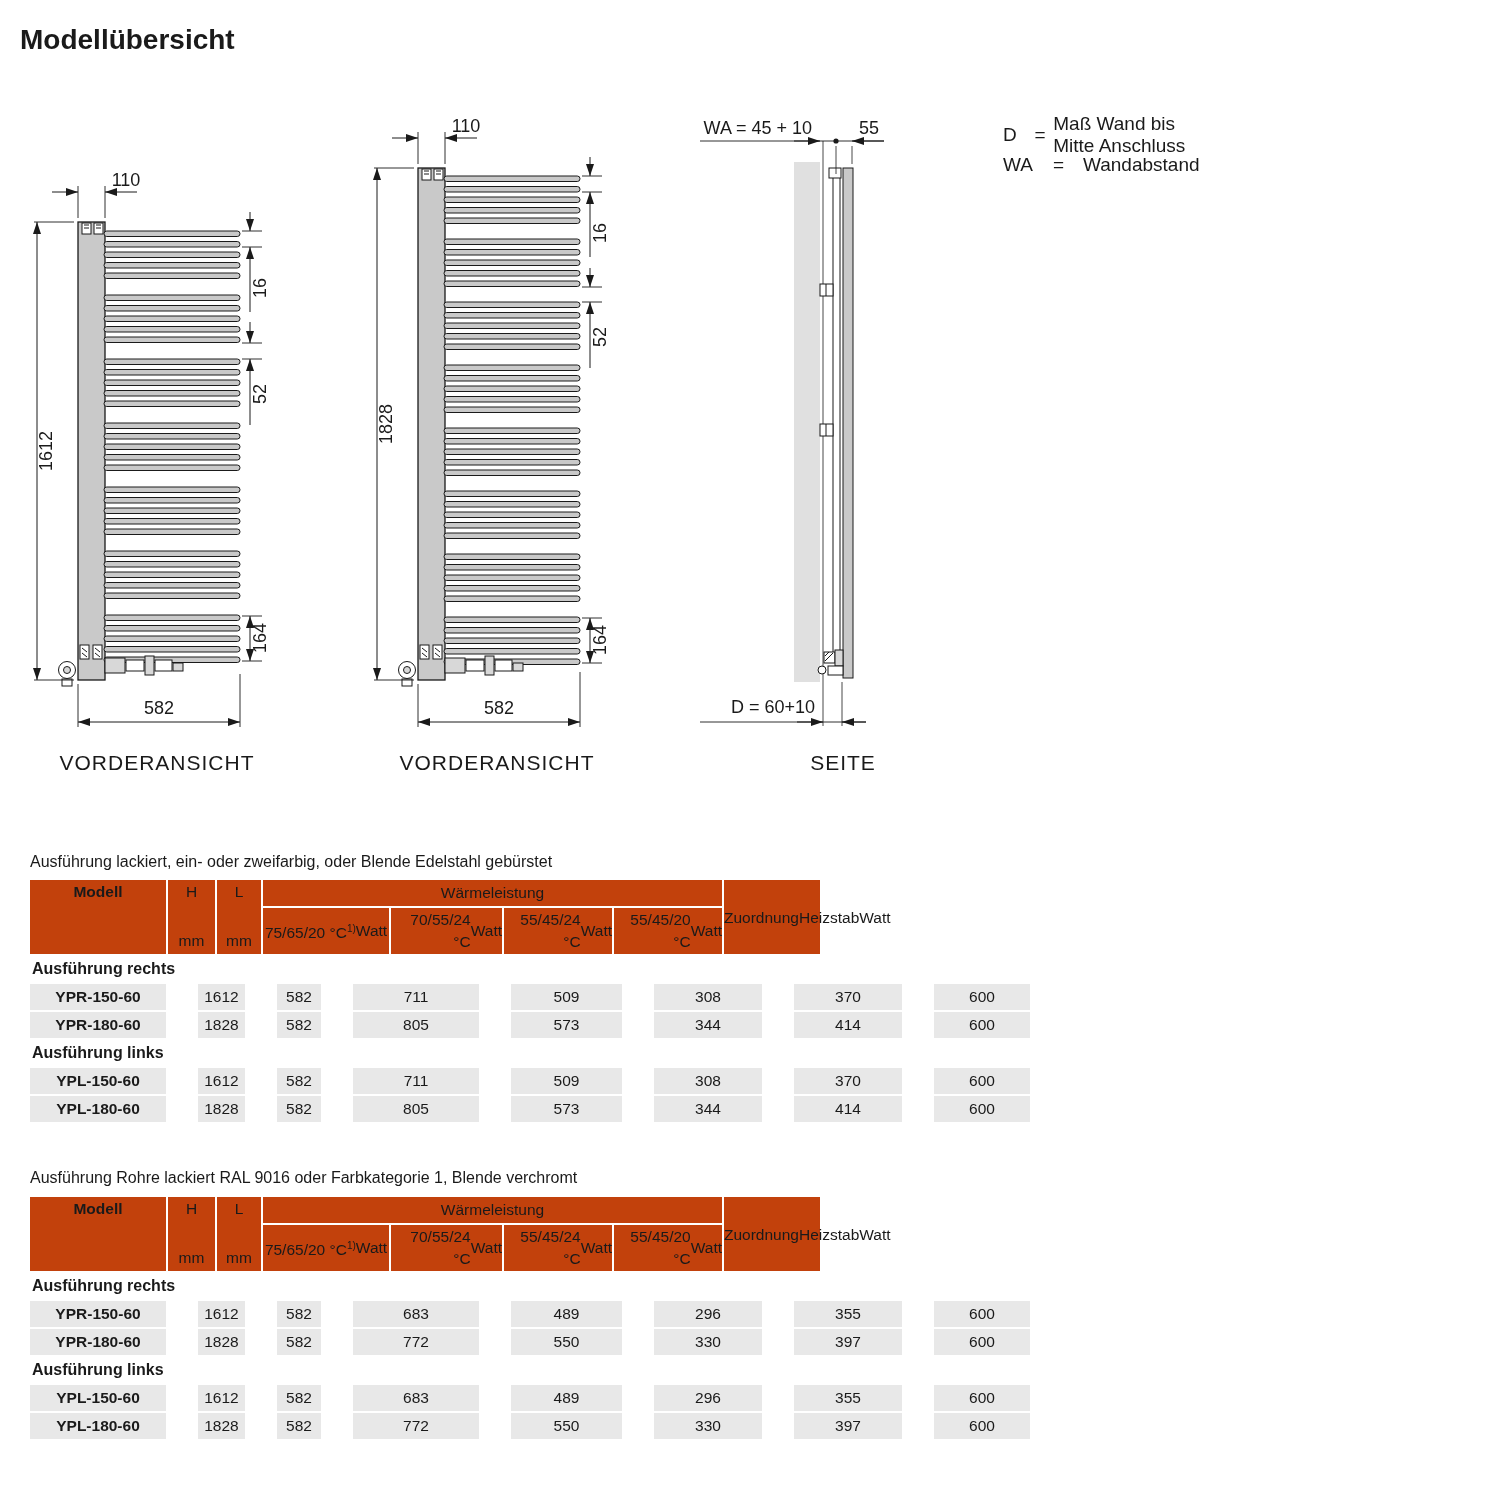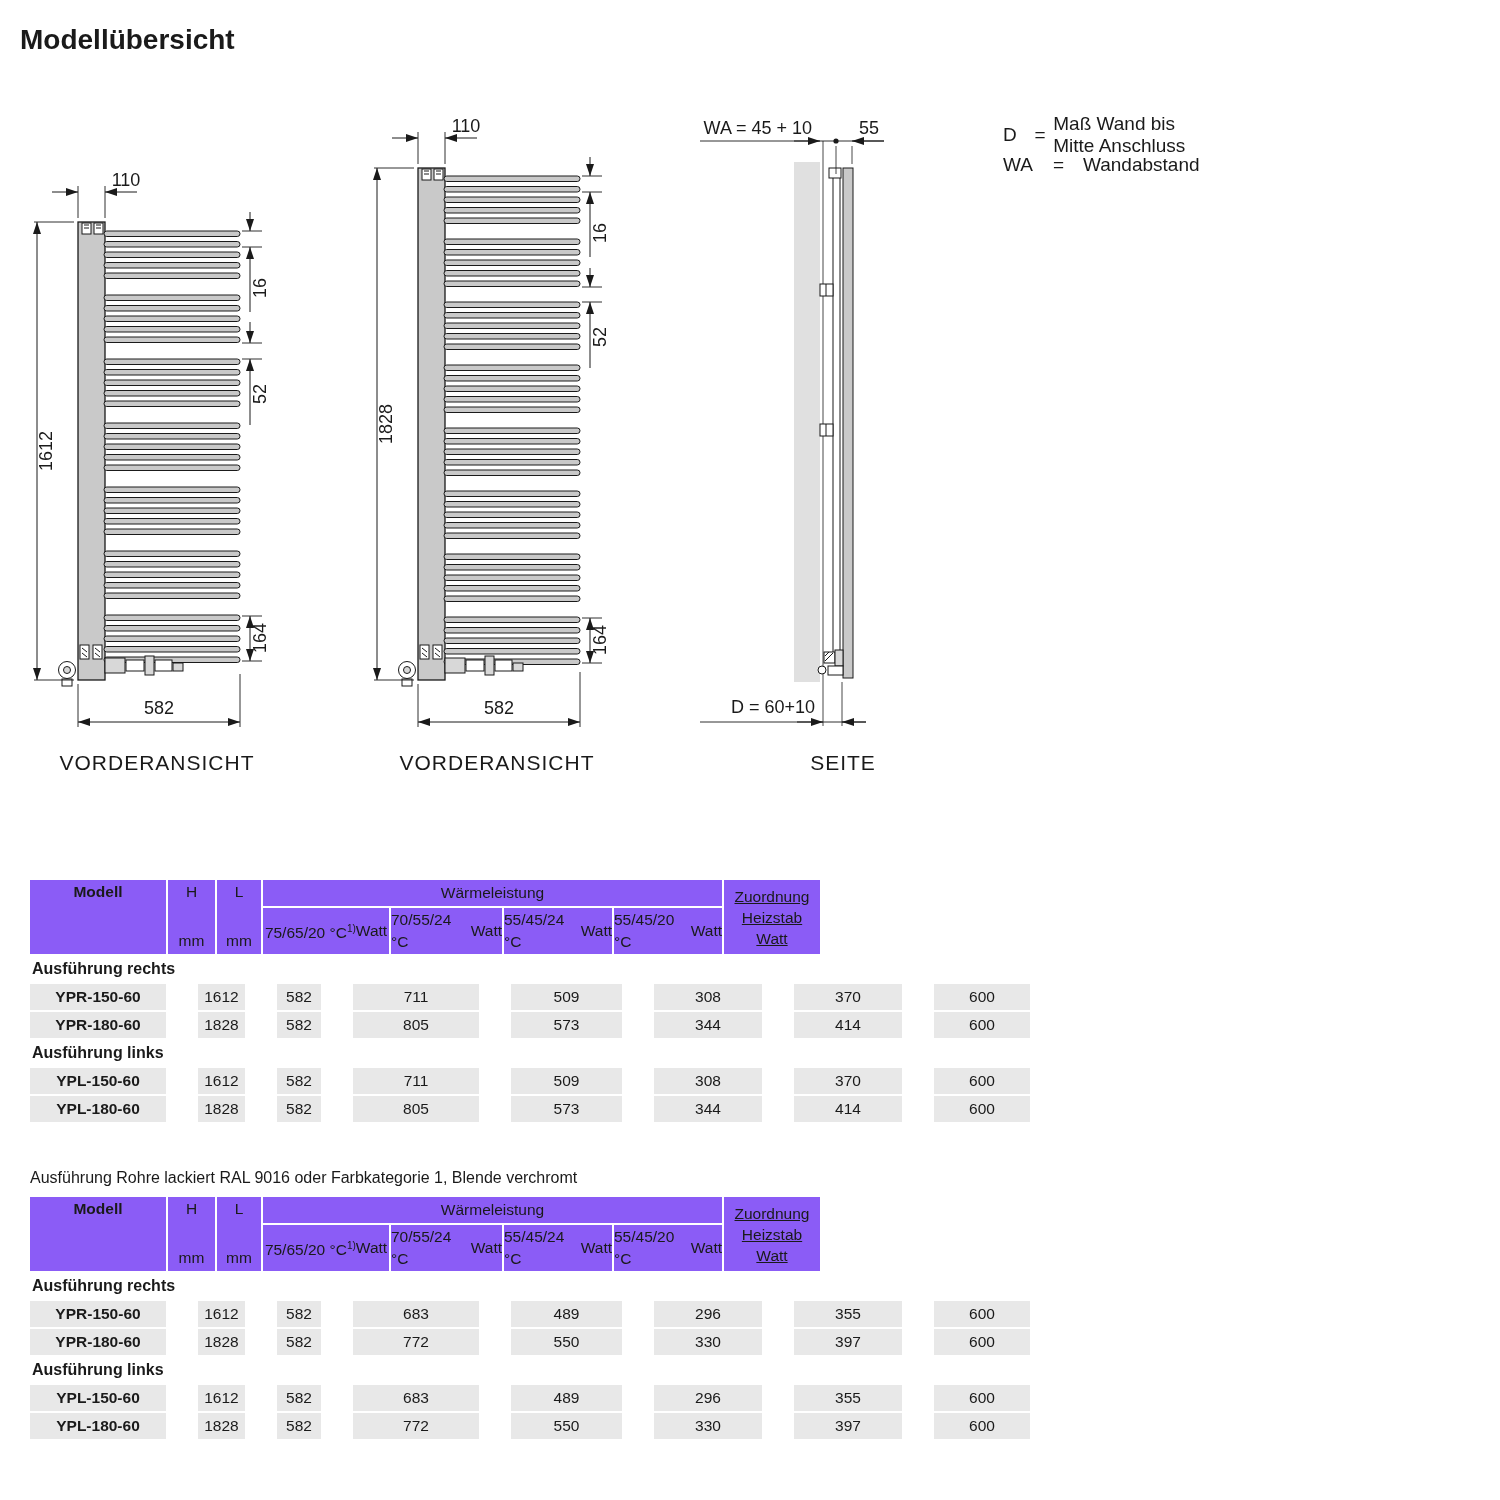--- a/index.html
+++ b/index.html
@@ -21,27 +21,27 @@
   .cap{font-size:21px;letter-spacing:1px;}
 
   
   .sec-heading{position:absolute;left:30px;font-size:16.5px;font-weight:bold;}
   .sub-title{position:absolute;left:30px;font-size:16px;}
 
   
   .tbl{position:absolute;left:30px;width:790px;font-size:15.5px;}
   .grid8{display:grid;grid-template-columns:136px 47px 44px 126px 111px 108px 108px 96px;gap:2px;}
   .tblhead{grid-template-rows:26px 46px;}
-  .th{background:#8b5cf6;display:flex;align-items:center;justify-content:center;text-align:left;}
+  .th{background:#c2410c;display:flex;align-items:center;justify-content:center;text-align:right;}
   .h-model{grid-area:1/1/3/2;align-items:flex-start;padding-top:3px;font-weight:bold;box-sizing:border-box;}
   .h-h{grid-area:1/2/3/3;flex-direction:column;justify-content:space-between;padding:3px 0 4px;box-sizing:border-box;}
   .h-l{grid-area:1/3/3/4;flex-direction:column;justify-content:space-between;padding:3px 0 4px;box-sizing:border-box;}
   .h-power{grid-area:1/4/2/8;}
   .h-temp{flex-direction:row;line-height:22px;}
-  .h-assign{grid-area:1/8/3/9;flex-direction:column;justify-content:space-between;padding:6px 0 5px;line-height:21px;box-sizing:border-box;text-decoration:underline;}
+  .h-assign{grid-area:1/8/3/9;flex-direction:row;justify-content:space-between;padding:6px 0 5px;line-height:21px;box-sizing:border-box;}
   sup{font-size:10px;}
   .secrow{height:26px;margin-top:2px;display:flex;align-items:center;font-weight:bold;font-size:16px;padding-left:2px;}
   .tr{margin-top:2px;gap:32px;}
   .td{background:#e8e8e8;height:26px;display:flex;align-items:center;justify-content:center;}
   .td-model{font-weight:bold;}
 </style>
 </head>
 <body>
 
 <div class="canvas">
@@ -247,20 +247,21 @@
       <span class="legend-eq">=</span>
       <span class="legend-def">Maß Wand bis Mitte Anschluss</span>
     </div>
     <div class="legend-row">
       <span class="legend-term">WA</span>
       <span class="legend-eq">=</span>
       <span class="legend-def">Wandabstand</span>
     </div>
   </div>
 
+  <div class="sub-title" style="top:853px;">Ausführung lackiert, ein- oder zweifarbig, oder Blende Edelstahl gebürstet</div>
 
   <div class="tbl" style="top:880px;">
     <div class="grid8 tblhead">
       <div class="th h-model">Modell</div>
       <div class="th h-h">
         <span>H</span>
         <span>mm</span>
       </div>
       <div class="th h-l">
         <span>L</span>

